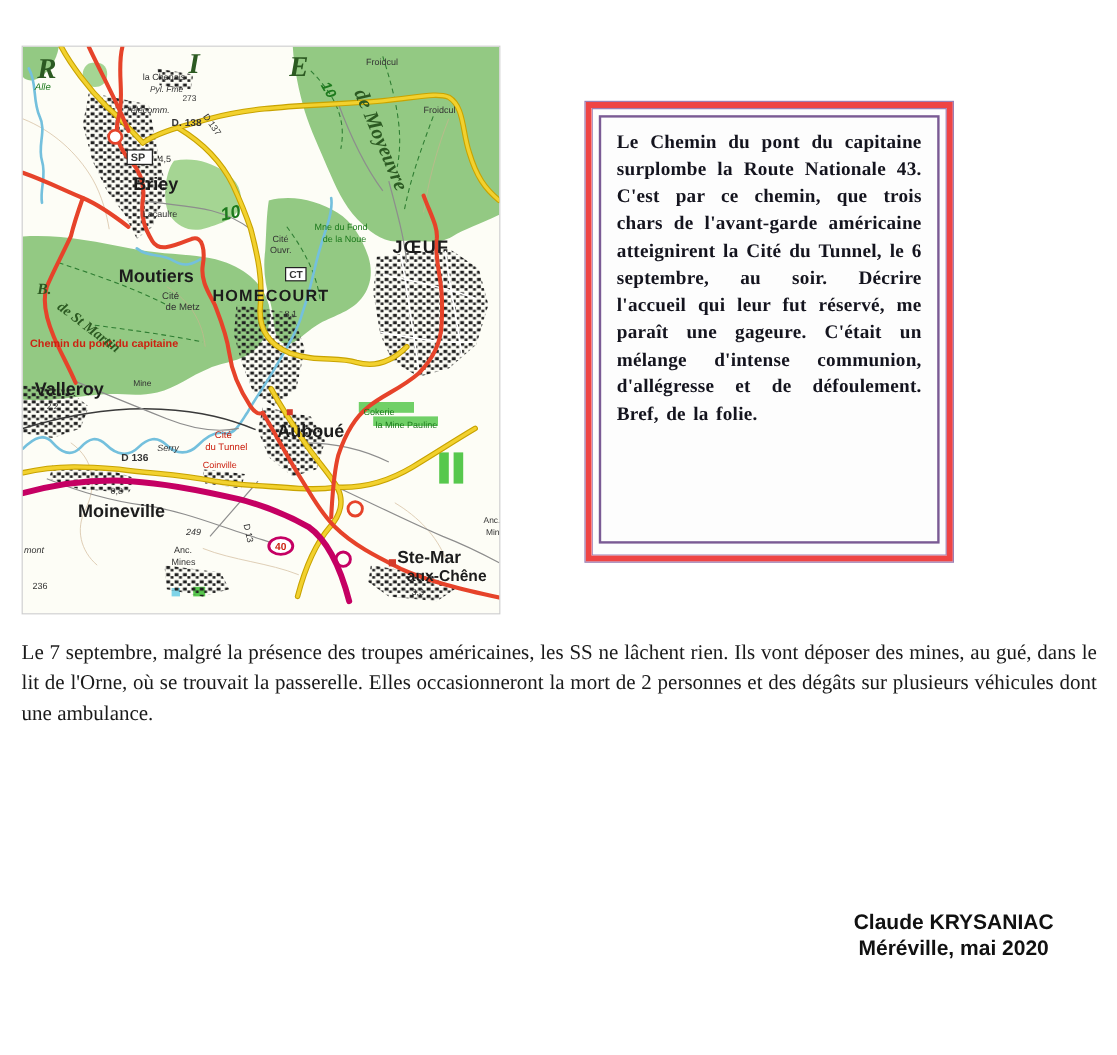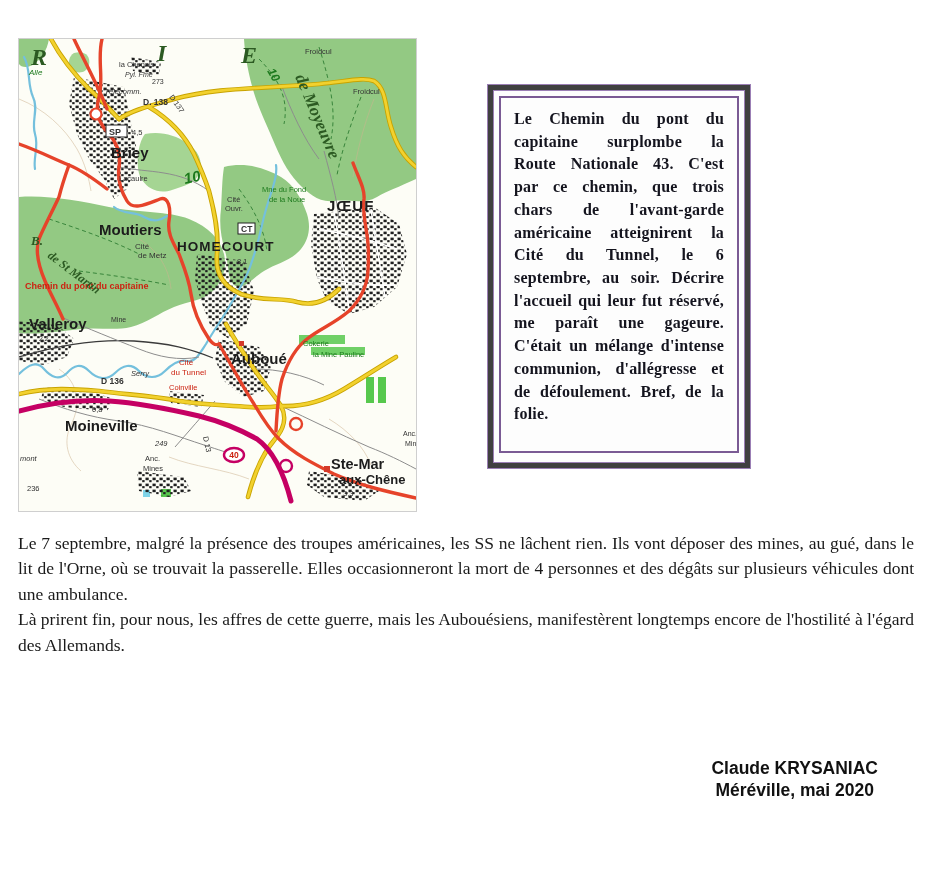--- a/index.html
+++ b/index.html
@@ -2,22 +2,22 @@
 <html><head>
 <meta charset="utf-8">
 <style>
   html,body{margin:0;padding:0;background:#fff;}
   .page{position:relative;width:931px;height:879px;background:#ffffff;overflow:hidden;
         font-family:"Liberation Serif", serif;color:#1a1a1a;}
   
   .map-wrap{position:absolute;left:18px;top:38px;width:397px;height:472px;border:1px solid #cfcfcf;box-sizing:content-box;}
   .map-wrap svg{display:block;}
   
-  .callout{position:absolute;left:488px;top:85px;width:262px;height:383px;box-sizing:border-box;
-           border:5px solid #404040;outline:1px solid #9b7fb5;background:#fdfdfd;
+  .callout{position:absolute;left:488px;top:85px;width:306px;height:383px;box-sizing:border-box;
+           border:5px solid #ef4444;outline:1px solid #9b7fb5;background:#fdfdfd;
            box-shadow:inset 0 0 0 1px #9b7fb5;}
   .callout-inner{margin:6px;border:2px solid #7a5a94;height:calc(100% - 16px);box-sizing:border-box;
            padding:10px 13px 0 13px;background:#fdfdfd;}
   .callout-text{font-weight:bold;font-size:16px;line-height:1.42;color:#14141e;
            text-align:justify;text-align-last:left;letter-spacing:.2px;word-spacing:2px;}
   
   .body-text{position:absolute;left:18px;top:531px;width:896px;font-size:17.5px;line-height:1.45;}
   .body-text p{margin:0;text-align:justify;text-align-last:left;}
   
   .signature{position:absolute;right:53px;top:758px;text-align:center;
@@ -221,22 +221,21 @@
     </svg>
   </div>
 
   <div class="callout">
     <div class="callout-inner">
       <div class="callout-text">Le Chemin du pont du capitaine surplombe la Route Nationale 43.  C'est par ce chemin, que trois chars de l'avant-garde américaine atteignirent la Cité du Tunnel, le 6 septembre, au soir.  Décrire l'accueil qui leur fut réservé, me paraît une gageure. C'était un mélange d'intense communion, d'allégresse et de défoulement. Bref, de la folie.</div>
     </div>
   </div>
 
   <div class="body-text">
-    <p>Le 7 septembre, malgré la présence des troupes américaines, les SS ne lâchent rien. Ils vont déposer des mines, au gué, dans le lit de l'Orne, où se trouvait la passerelle. Elles occasionneront la mort de 4 personnes et des dégâts sur plusieurs véhicules dont une ambulance.</p>
-    <p>Là prirent fin, pour nous, les affres de cette guerre, mais les Aubouésiens, manifestèrent longtemps encore de l'hostilité à l'égard des Allemands.</p>
+    <p>Le 7 septembre, malgré la présence des troupes américaines, les SS ne lâchent rien. Ils vont déposer des mines, au gué, dans le lit de l'Orne, où se trouvait la passerelle. Elles occasionneront la mort de 2 personnes et des dégâts sur plusieurs véhicules dont une ambulance.</p>
   </div>
 
   <div class="signature">
     <div>Claude KRYSANIAC</div>
     <div>Méréville, mai 2020</div>
   </div>
 
 </div>
 
 </body></html>

